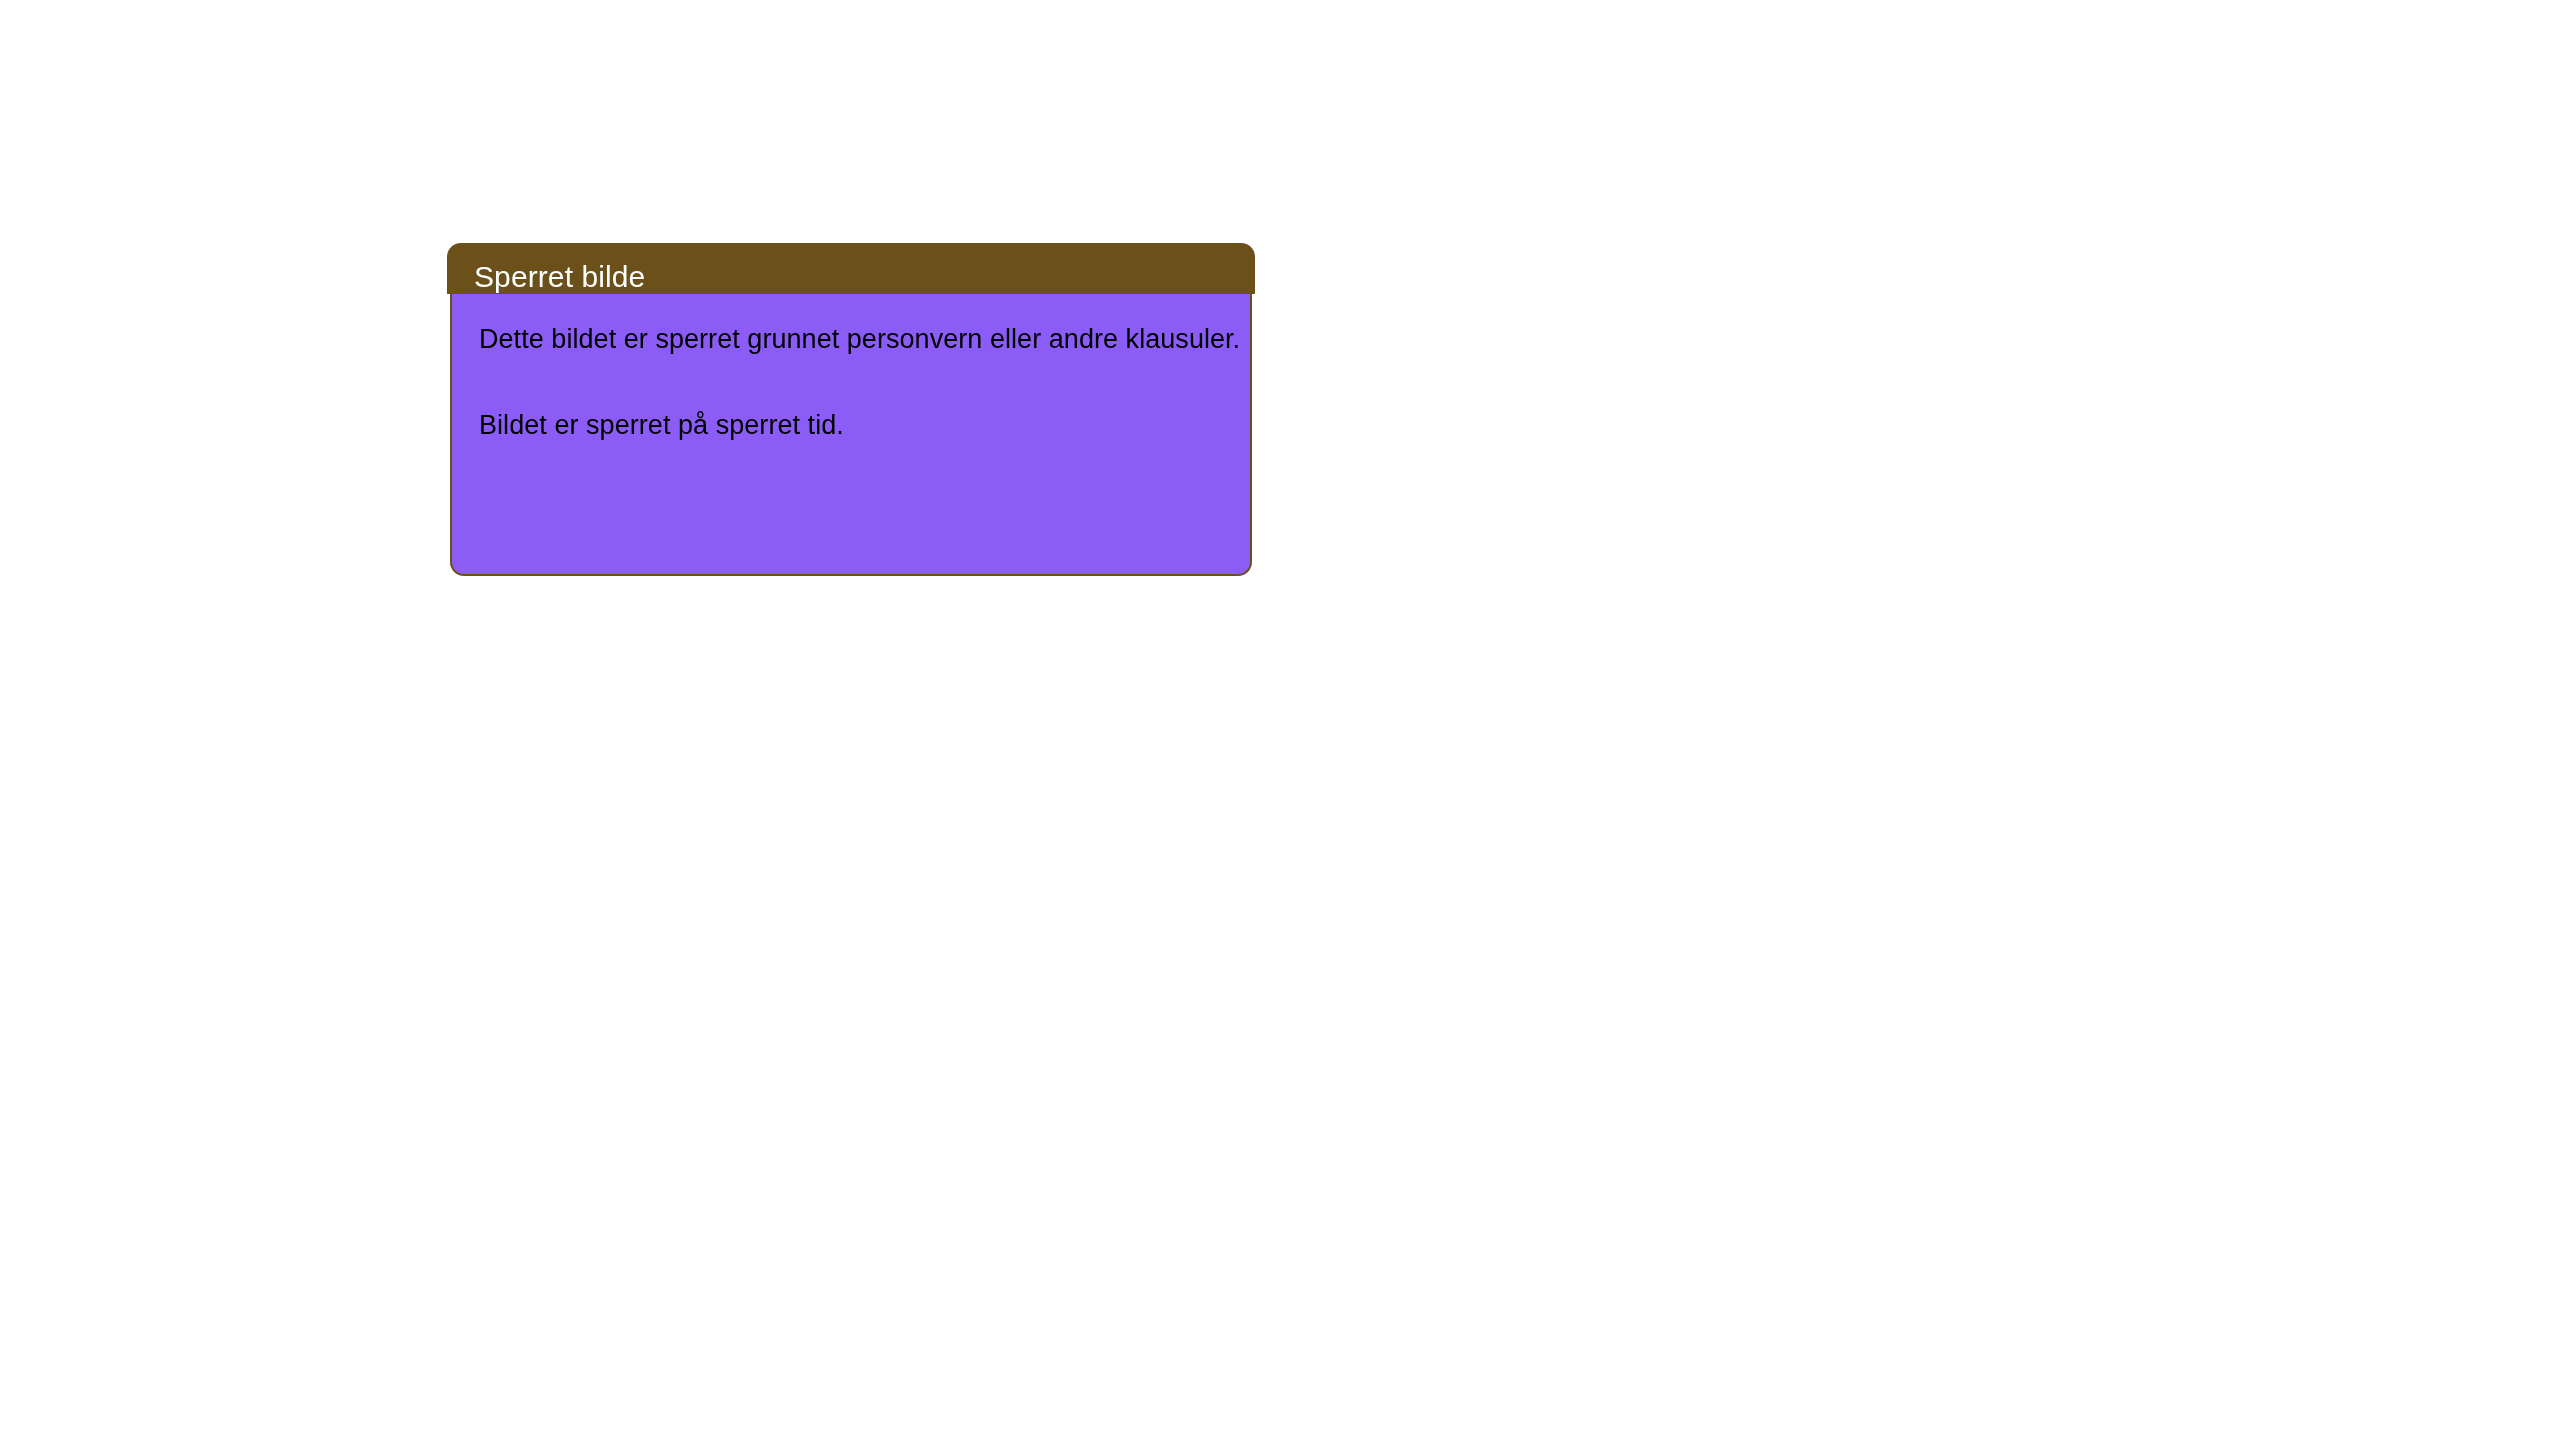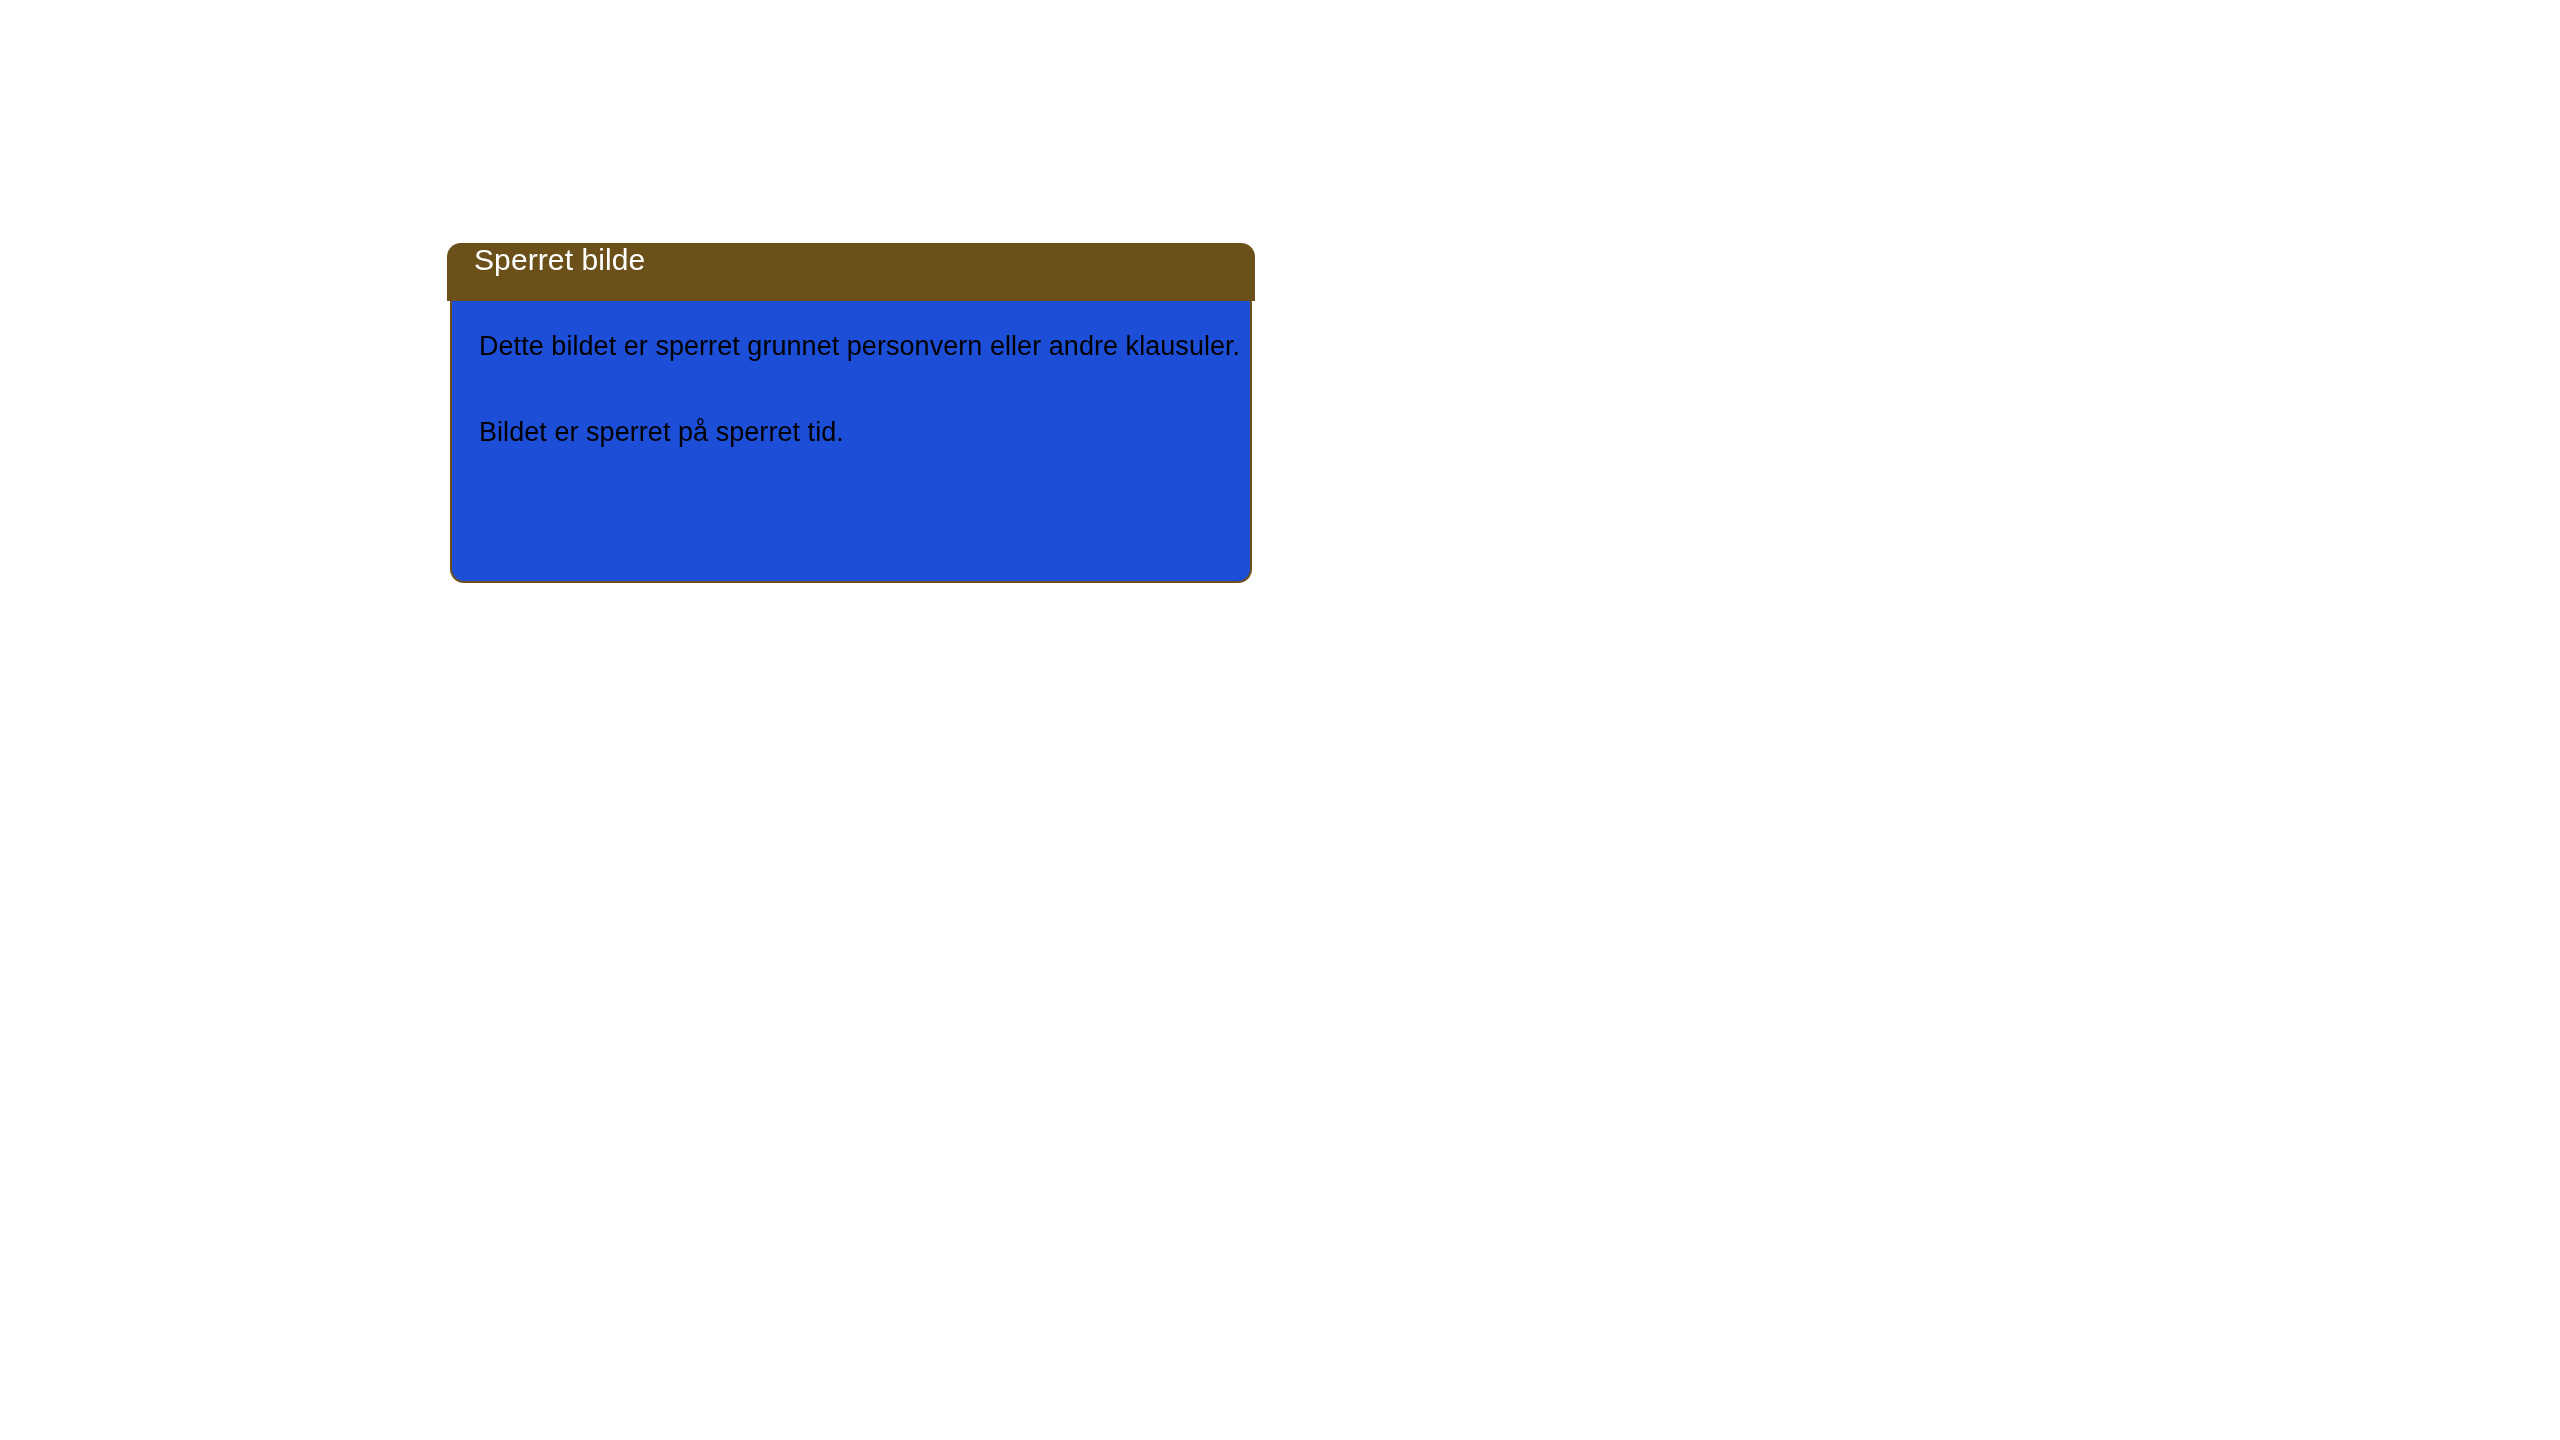--- a/index.html
+++ b/index.html
@@ -27,46 +27,46 @@
     top: 243px;
     box-sizing: border-box;
   }
 
   .notice-panel.left  { left: 450px;  width: 802px; }
   .notice-panel.right { left: 1318px; width: 792px; }
 
   .panel-header {
     position: relative;
     box-sizing: border-box;
-    height: 58px;
+    height: 51px;
     margin-left: -3px;
     margin-right: -3px;
     background: #6b5019;
     border-top-left-radius: 14px;
     border-top-right-radius: 14px;
     padding: 0 0 0 27px;
     display: flex;
-    align-items: flex-start;
+    align-items: flex-end;
     z-index: 2;
   }
 
   .panel-title {
     color: #ffffff;
     font-size: 30px;
     line-height: 34px;
     font-weight: 400;
     letter-spacing: 0.1px;
     white-space: nowrap;
   }
 
   .panel-body {
     position: relative;
     box-sizing: border-box;
     height: 282px;
-    background: #1d4ed8;
+    background: #8b5cf6;
     border: 2px solid #6b5019;
     border-top: none;
     border-bottom-left-radius: 14px;
     border-bottom-right-radius: 14px;
     padding: 24px 5px 0 27px;
     z-index: 1;
   }
 
   .panel-paragraph {
     color: #000000;

